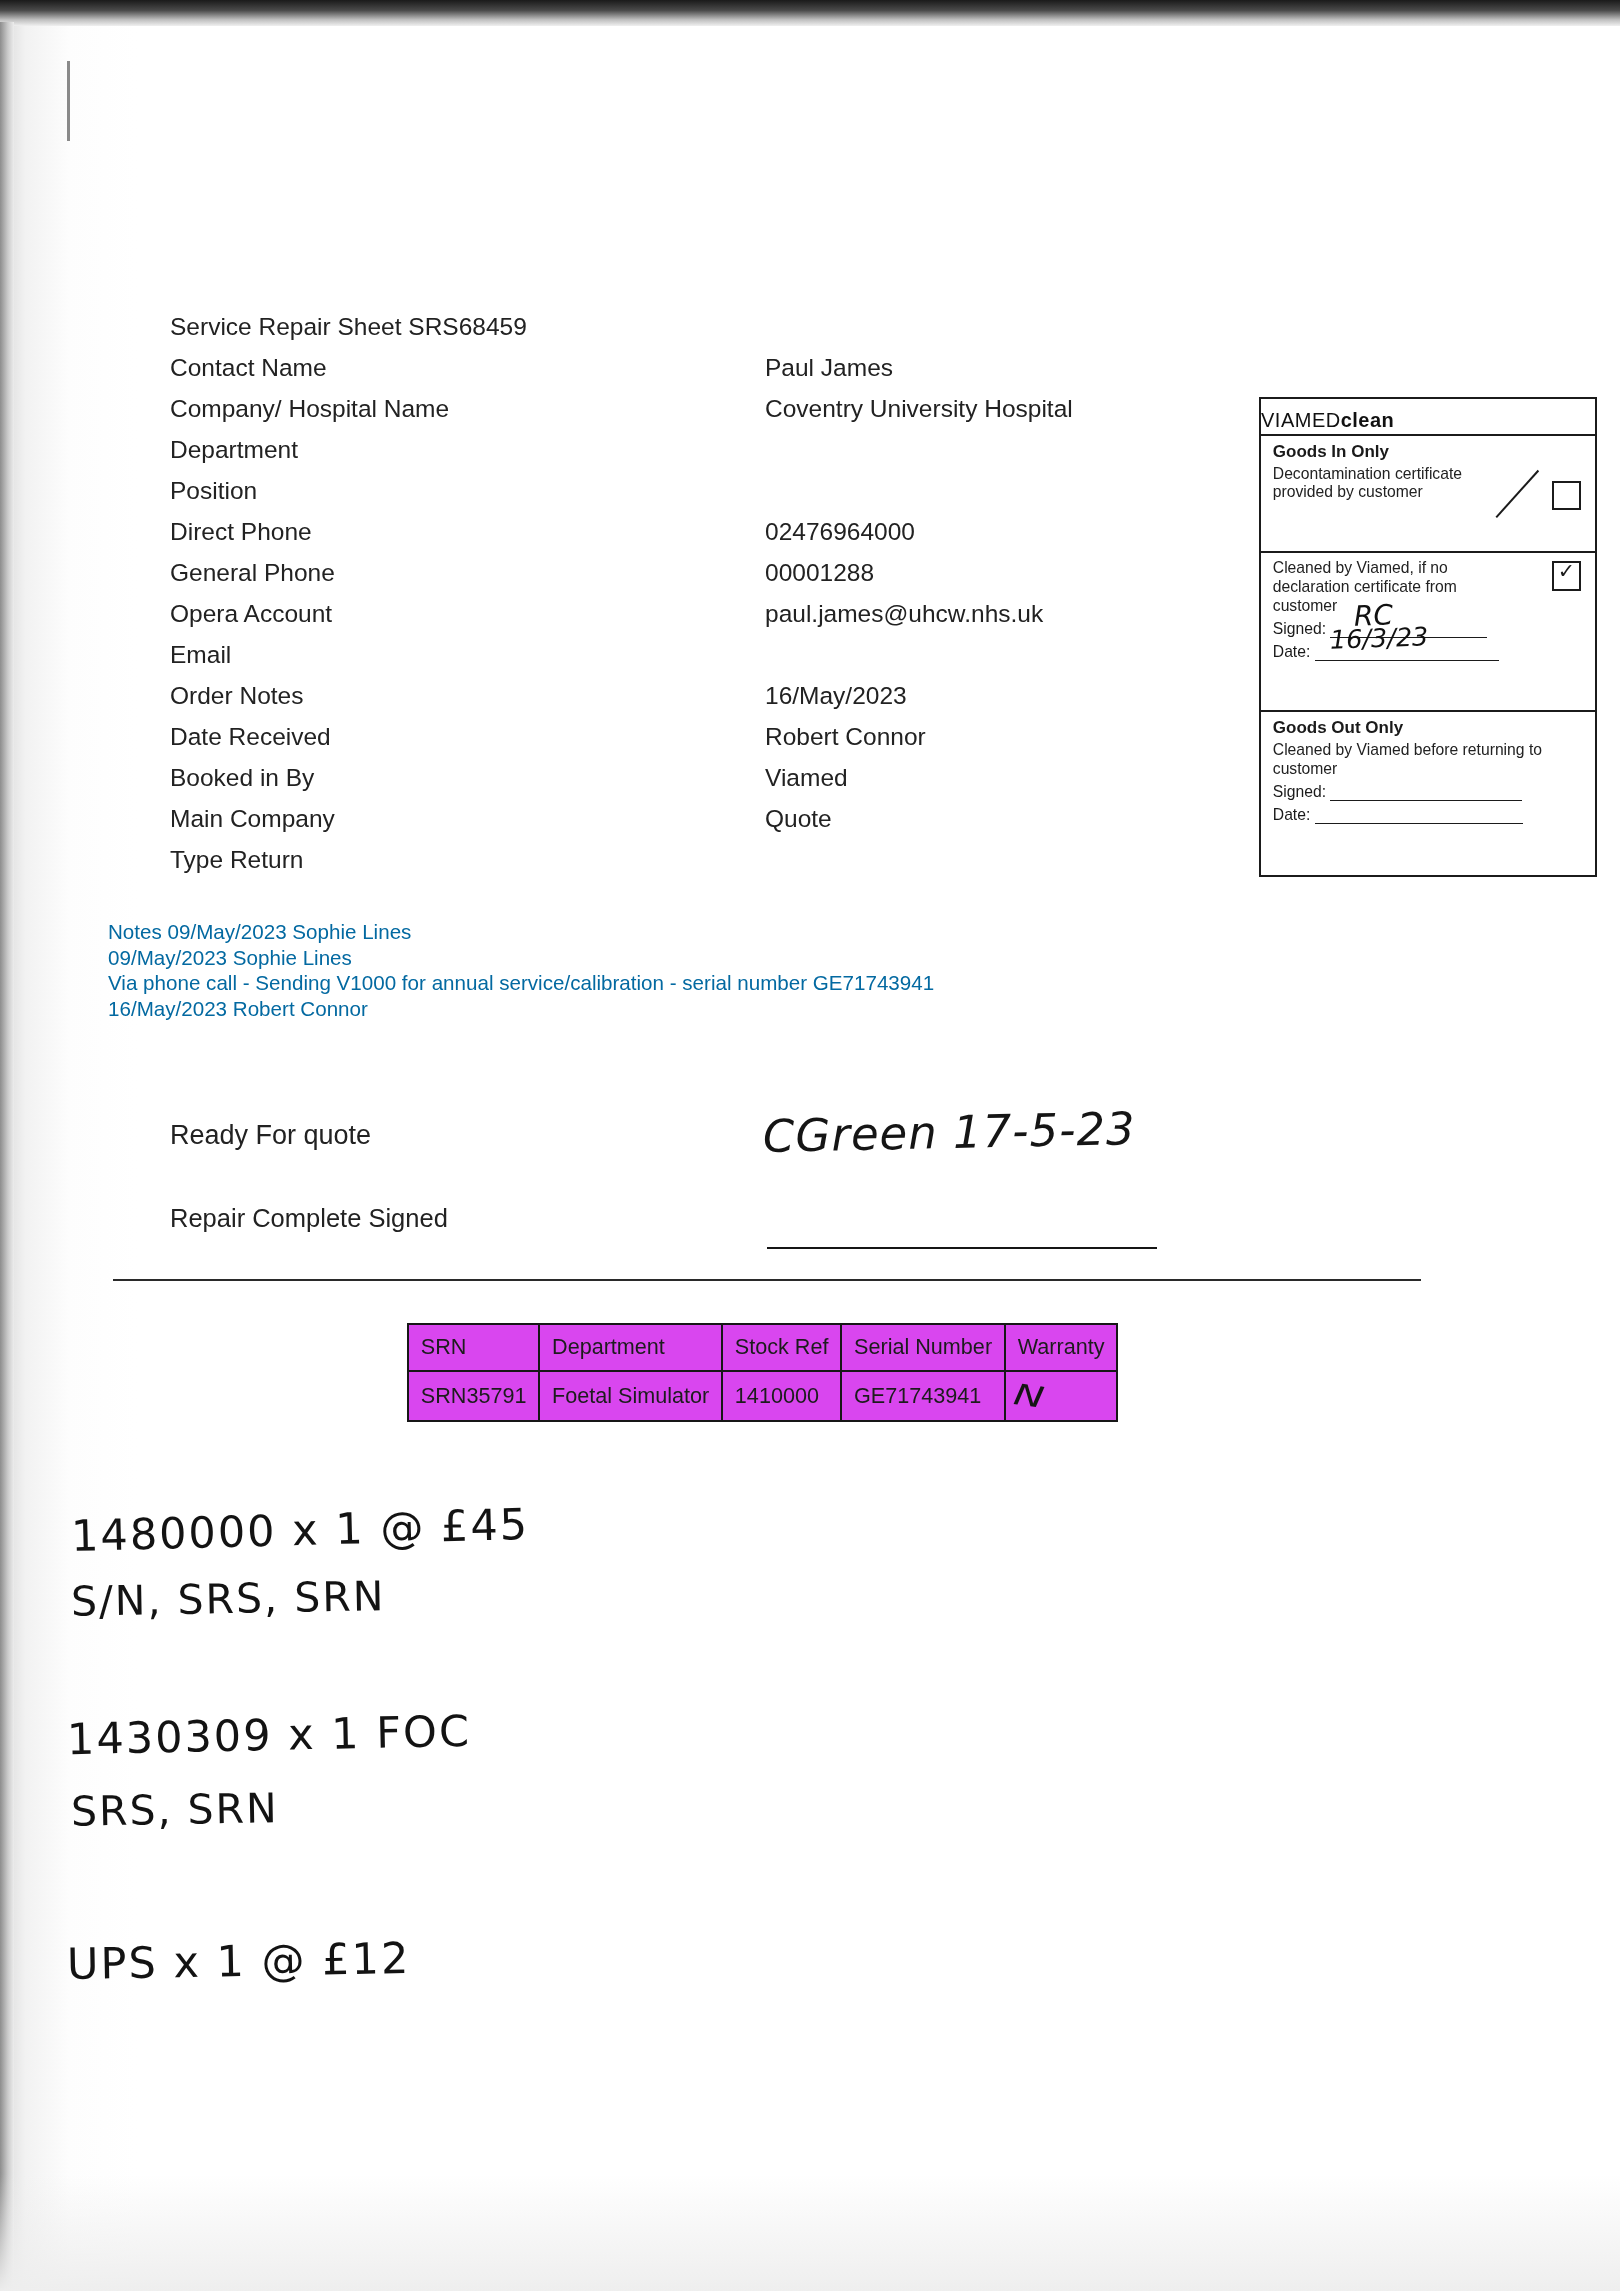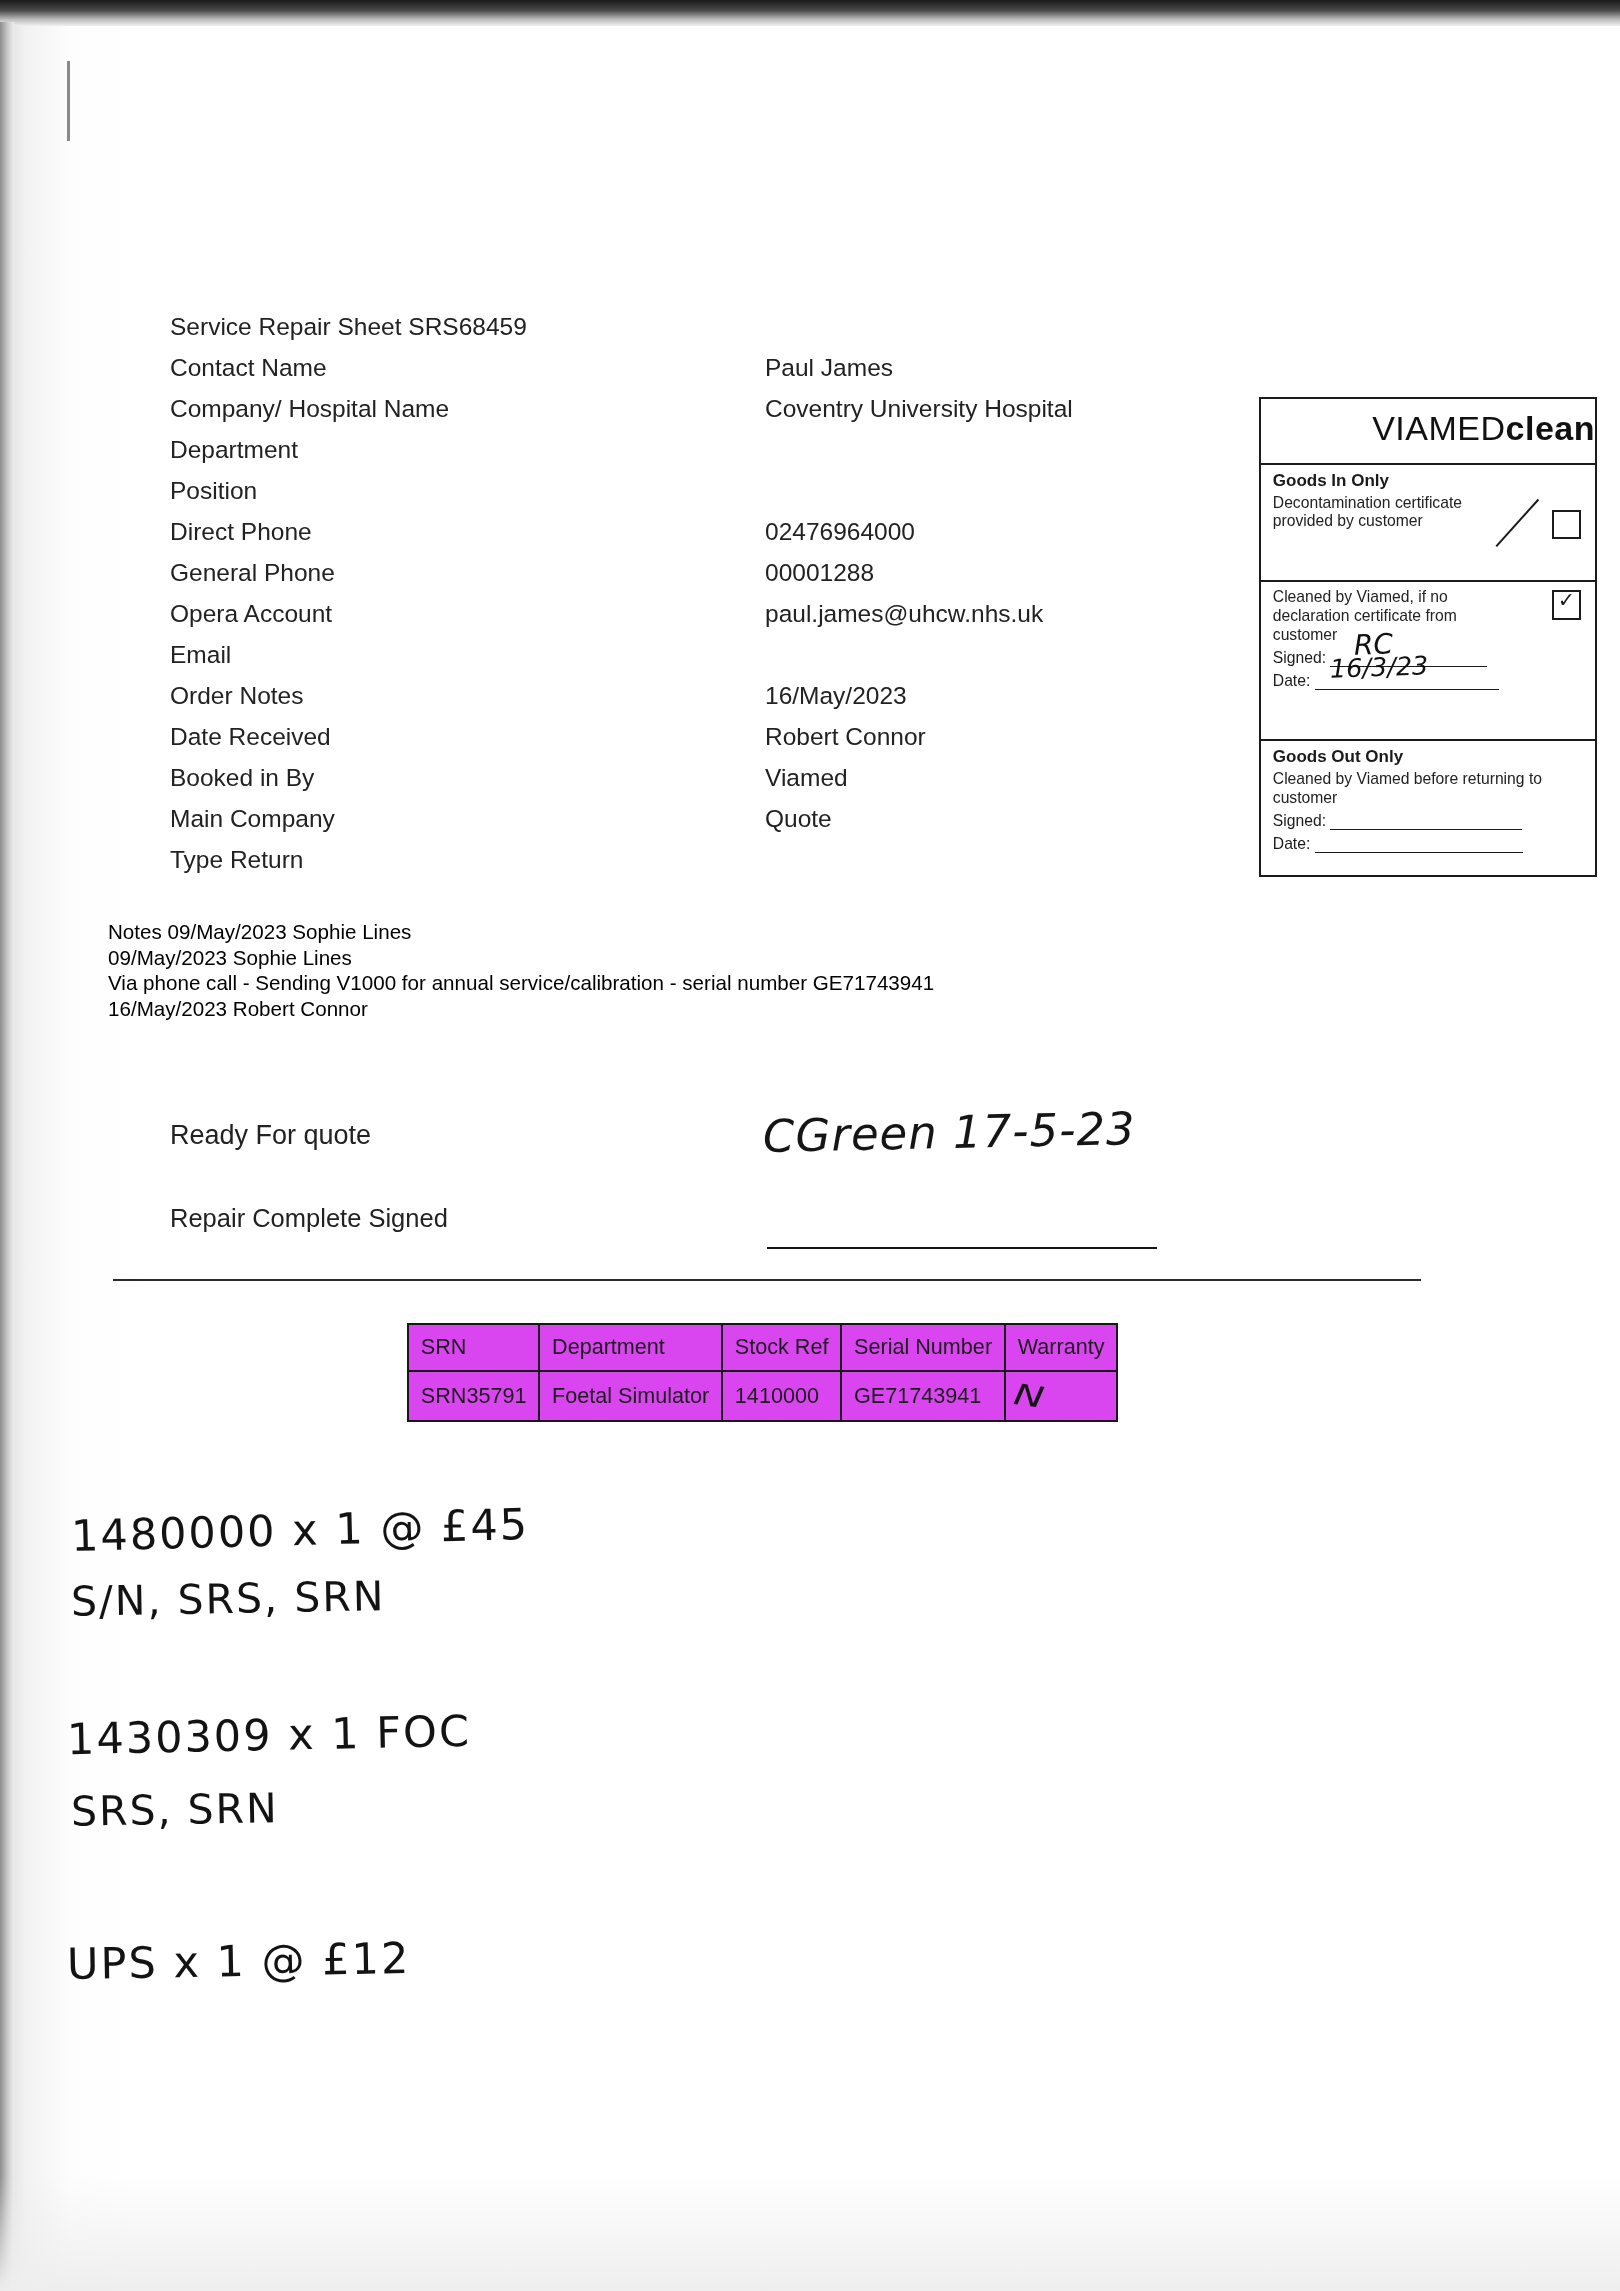--- a/index.html
+++ b/index.html
@@ -83,25 +83,25 @@
     position: absolute;
     left: 1259px;
     top: 397px;
     width: 338px;
     height: 480px;
     border: 2px solid #1b1b1b;
     background: #ffffff;
     box-sizing: border-box;
   }
   #clean-logo {
-    text-align: right;
-    font-size: 34px;
+    text-align: left;
+    font-size: 20px;
     letter-spacing: 0.5px;
     padding-top: 9.8px;
-    padding-bottom: 15px;
+    padding-bottom: 2px;
   }
   #clean-logo .via { font-weight: 400; color: #111; }
   #clean-logo .clean { font-weight: 700; color: #111; }
   #clean-divider {
     border-top: 2px solid #1b1b1b;
   }
   .clean-section { padding: 5.9px 9.8px 7.8px 11.8px; position: relative; }
   .clean-head {
     font-size: 17px;
     font-weight: 700;
@@ -139,21 +139,21 @@
   }
 
   
   #notes {
     position: absolute;
     left: 108px;
     top: 919px;
     width: 1402px;
     font-size: 20.6px;
     line-height: 25.5px;
-    color: #000000;
+    color: #0369a1;
   }
   #notes div { white-space: nowrap; }
 
   
   #ready-row {
     position: absolute;
     left: 170px;
     top: 1120px;
     font-size: 27px;
     color: #222;

